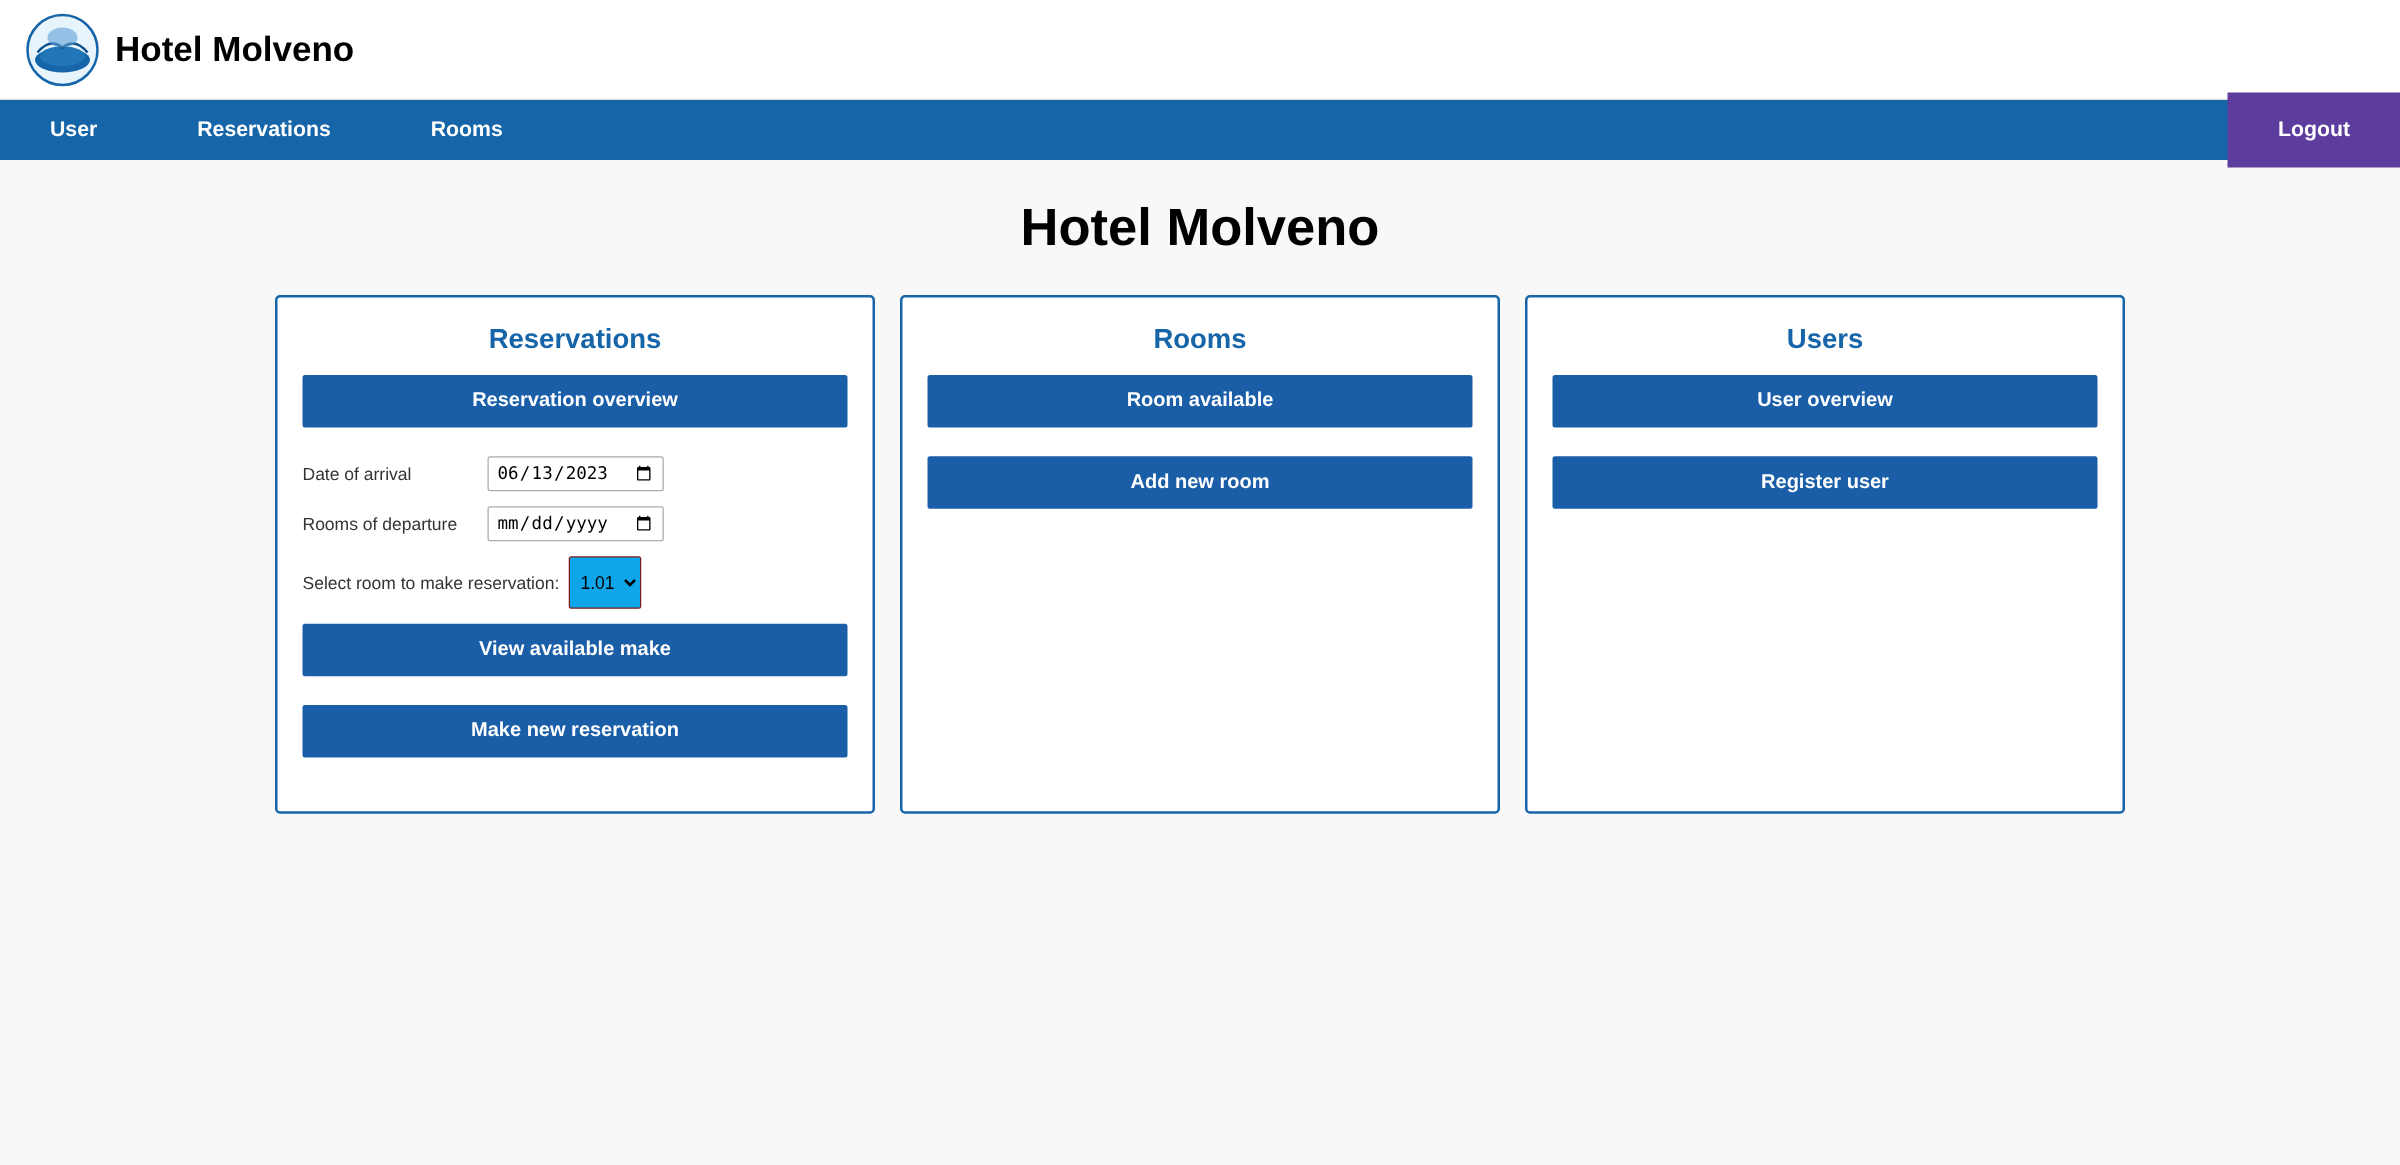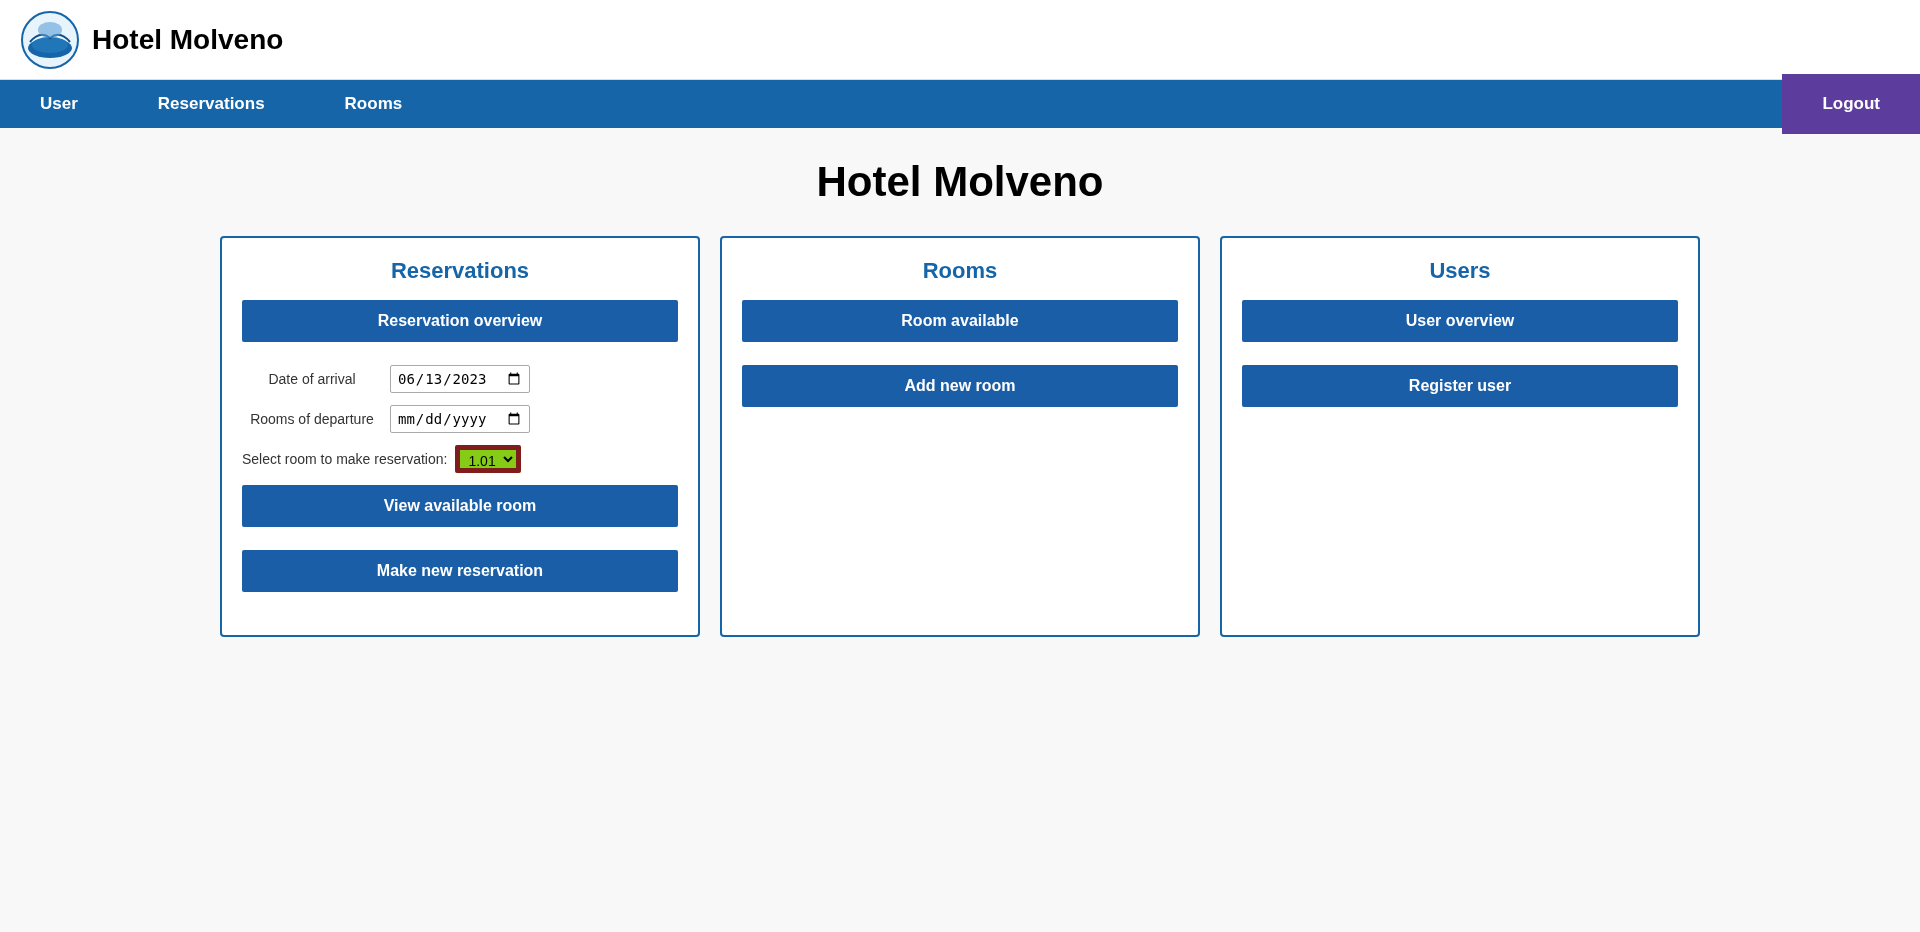--- a/index.html
+++ b/index.html
@@ -142,38 +142,38 @@
       align-items: center;
       margin-bottom: 12px;
       gap: 8px;
     }
 
     .form-label {
       font-size: 14px;
       color: #333;
       white-space: nowrap;
       min-width: 140px;
-      text-align: center;
+      text-align: left;
     }
 
     .form-input {
       border: 1px solid #aaa;
       padding: 4px 6px;
       font-size: 14px;
       border-radius: 2px;
       height: 28px;
     }
 
     .form-select {
-      border: 5px solid #7f1d1d;
+      border: 1px solid #7f1d1d;
       padding: 2px 4px;
       font-size: 14px;
       border-radius: 2px;
-      height: 28px;
-      background-color: #84cc16;
+      height: 42px;
+      background-color: #0ea5e9;
     }
 
     .form-section {
       margin-bottom: 12px;
     }
   </style>
 </head>
 <body>
 
 <div class="header">
@@ -222,21 +222,21 @@
           <select class="form-select">
             <option value="1.01">1.01</option>
             <option value="1.02">1.02</option>
             <option value="1.03">1.03</option>
             <option value="2.01">2.01</option>
             <option value="2.02">2.02</option>
           </select>
         </div>
       </div>
 
-      <button class="btn-primary">View available room</button>
+      <button class="btn-primary">View available make</button>
       <button class="btn-primary">Make new reservation</button>
     </div>
 
     <div class="card">
       <div class="card-title">Rooms</div>
       <button class="btn-primary">Room available</button>
       <button class="btn-primary">Add new room</button>
     </div>
 
     <div class="card">

